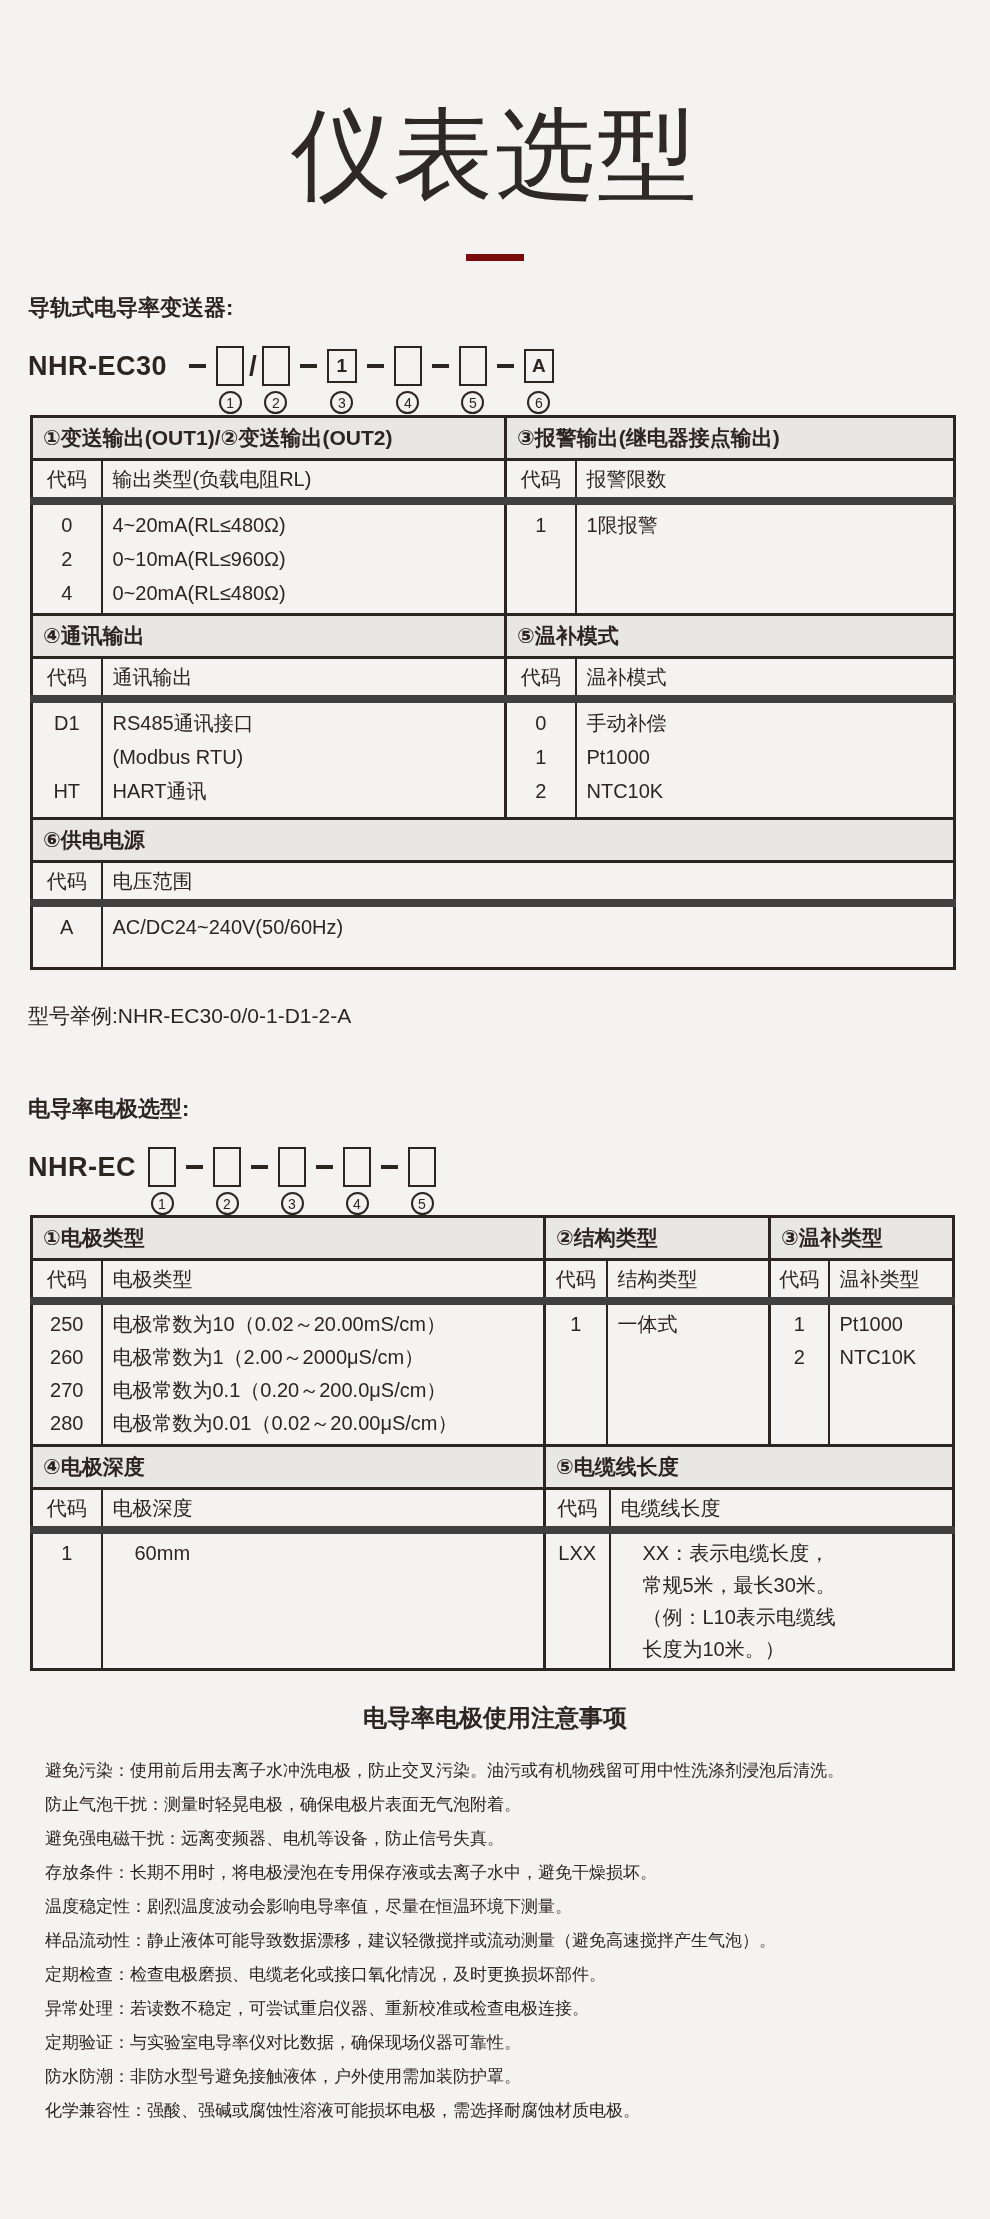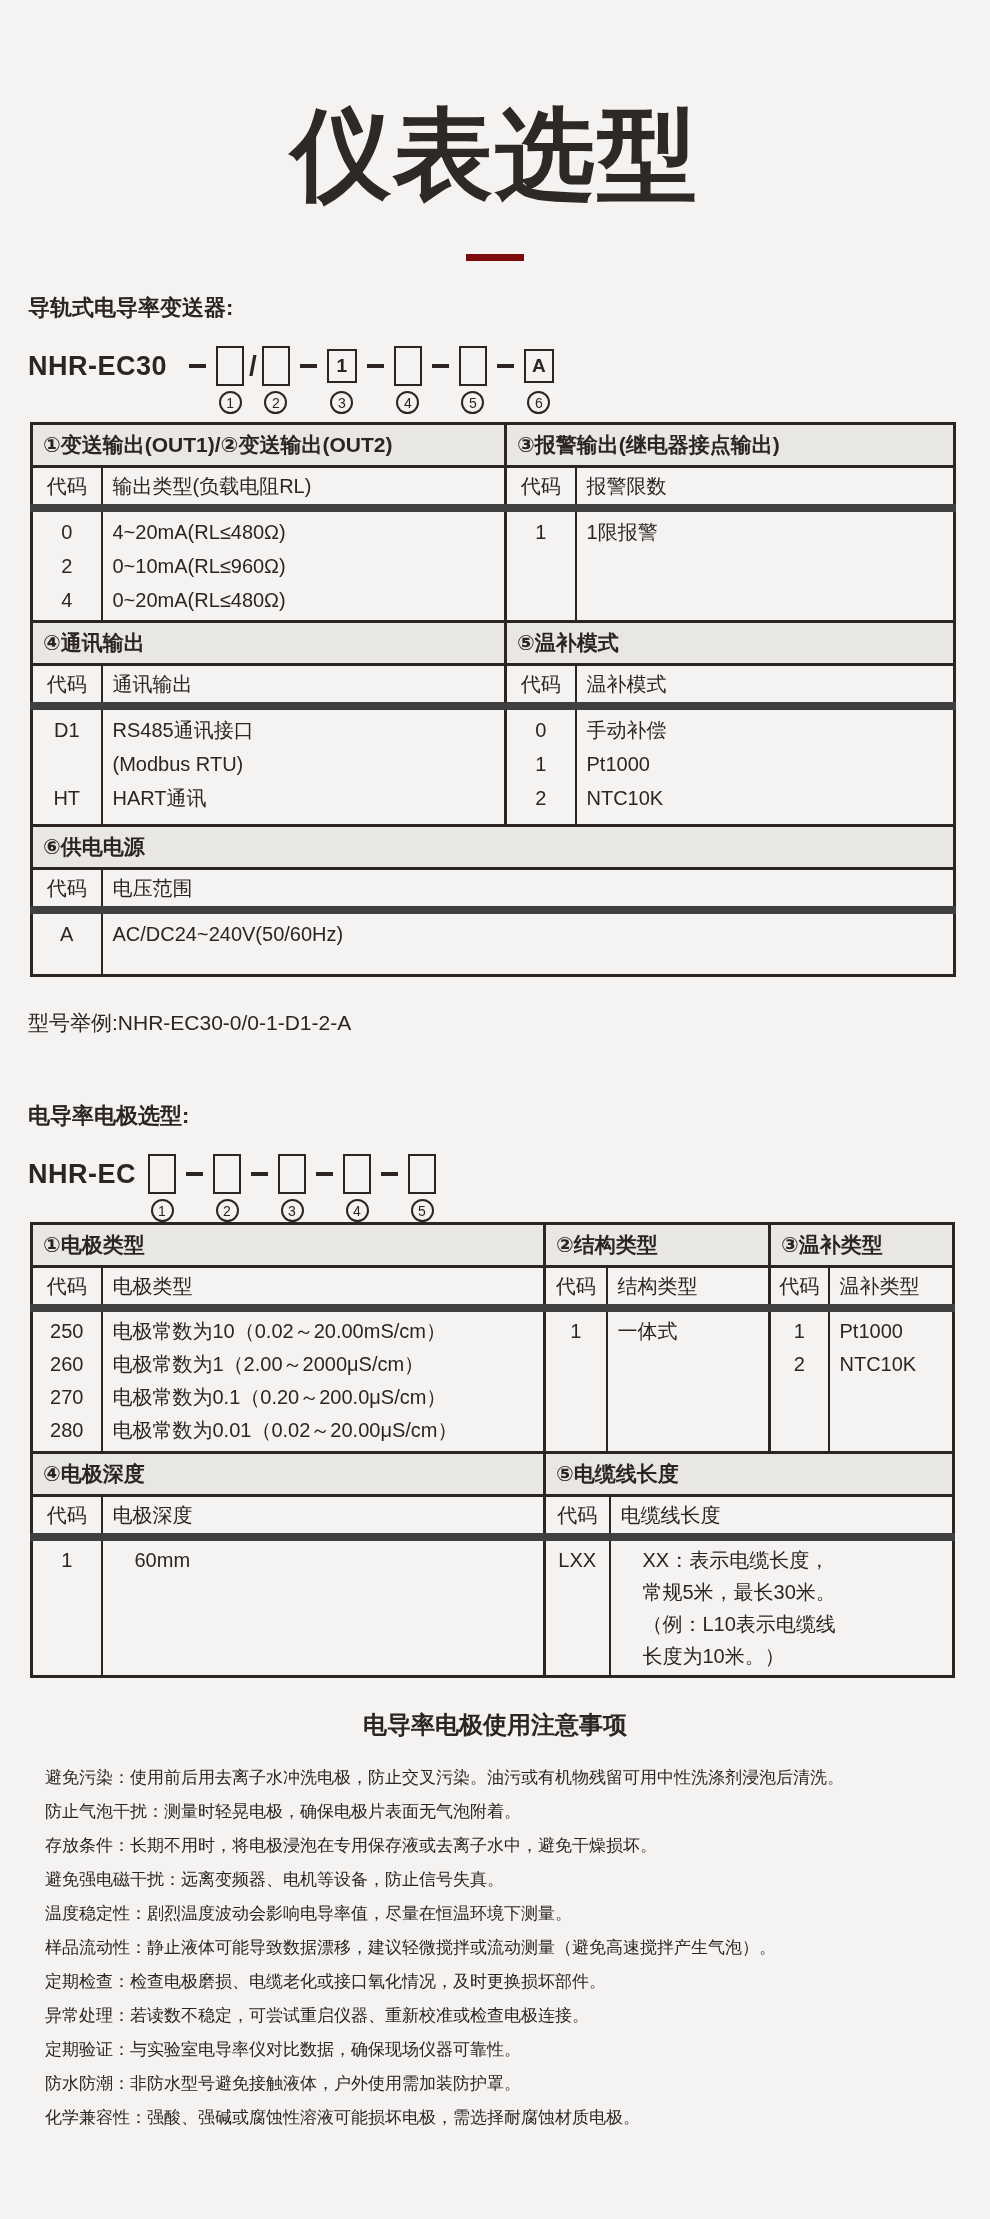--- a/index.html
+++ b/index.html
@@ -4,21 +4,21 @@
 <style>
   html,body{margin:0;padding:0;}
   body{
     width:990px;height:2219px;overflow:hidden;
     background:#f4f3f2;color:#2c2522;
     font-family:"Liberation Sans","DejaVu Sans",sans-serif;
   }
   
   .page-title{
     padding-top:100px;text-align:center;
-    font-size:100px;font-weight:700;line-height:1.08;
+    font-size:100px;font-weight:400;line-height:1.08;
     letter-spacing:2px;color:#2e2927;
   }
   .accent-dash{width:58px;height:7px;background:#7c0b0b;margin:46px auto 0;}
   
   .sec-heading{
     margin:34px 0 0 28px;font-size:22px;font-weight:700;line-height:26px;
   }
   
   .model-row{display:flex;align-items:flex-start;margin:24px 0 0 28px;}
   .model-prefix{font-size:27px;font-weight:700;line-height:42px;margin-right:12px;letter-spacing:0.5px;}
@@ -35,21 +35,21 @@
   .circ{
     width:23px;height:23px;margin-top:4px;border:2px solid #2c2522;border-radius:50%;
     box-sizing:border-box;display:flex;align-items:center;justify-content:center;
     font-size:14px;line-height:1;
   }
   
   table.spec{
     border-collapse:collapse;table-layout:fixed;width:923px;margin-left:30px;
     border:3px solid #2c2522;font-size:20px;color:#2c2522;
   }
-  table.spec.t1{margin-top:8px;border-radius:13px;}
+  table.spec.t1{margin-top:1px;border-radius:13px;}
   table.spec.t2{margin-top:0;}
   table.spec.t2b{margin-top:-3px;border-top:none;}
   .spec th,.spec td{padding:4px 10px;box-sizing:border-box;}
   .spec .sech{
     background:#e9e7e4;font-size:21px;font-weight:700;text-align:left;
     border-top:3px solid #2c2522;border-bottom:3px solid #2c2522;
     padding:6px 10px;line-height:28px;
   }
   .spec .vsec{border-left:3px solid #2c2522;}
   .spec .code{border-right:2px solid #2c2522;text-align:center;padding-left:4px;padding-right:4px;}
@@ -343,22 +343,22 @@
       <div class="ln xs">长度为10米。）</div>
     </td>
   </tr>
 </tbody>
   </table>
 
 <div class="notes-heading">电导率电极使用注意事项</div>
 <div class="notes-list">
   <p class="note">避免污染：使用前后用去离子水冲洗电极，防止交叉污染。油污或有机物残留可用中性洗涤剂浸泡后清洗。</p>
   <p class="note">防止气泡干扰：测量时轻晃电极，确保电极片表面无气泡附着。</p>
+  <p class="note">避免强电磁干扰：远离变频器、电机等设备，防止信号失真。</p>
   <p class="note">存放条件：长期不用时，将电极浸泡在专用保存液或去离子水中，避免干燥损坏。</p>
-  <p class="note">避免强电磁干扰：远离变频器、电机等设备，防止信号失真。</p>
   <p class="note">温度稳定性：剧烈温度波动会影响电导率值，尽量在恒温环境下测量。</p>
   <p class="note">样品流动性：静止液体可能导致数据漂移，建议轻微搅拌或流动测量（避免高速搅拌产生气泡）。</p>
   <p class="note">定期检查：检查电极磨损、电缆老化或接口氧化情况，及时更换损坏部件。</p>
   <p class="note">异常处理：若读数不稳定，可尝试重启仪器、重新校准或检查电极连接。</p>
   <p class="note">定期验证：与实验室电导率仪对比数据，确保现场仪器可靠性。</p>
   <p class="note">防水防潮：非防水型号避免接触液体，户外使用需加装防护罩。</p>
   <p class="note">化学兼容性：强酸、强碱或腐蚀性溶液可能损坏电极，需选择耐腐蚀材质电极。</p>
 </div>
 
 </body></html>

